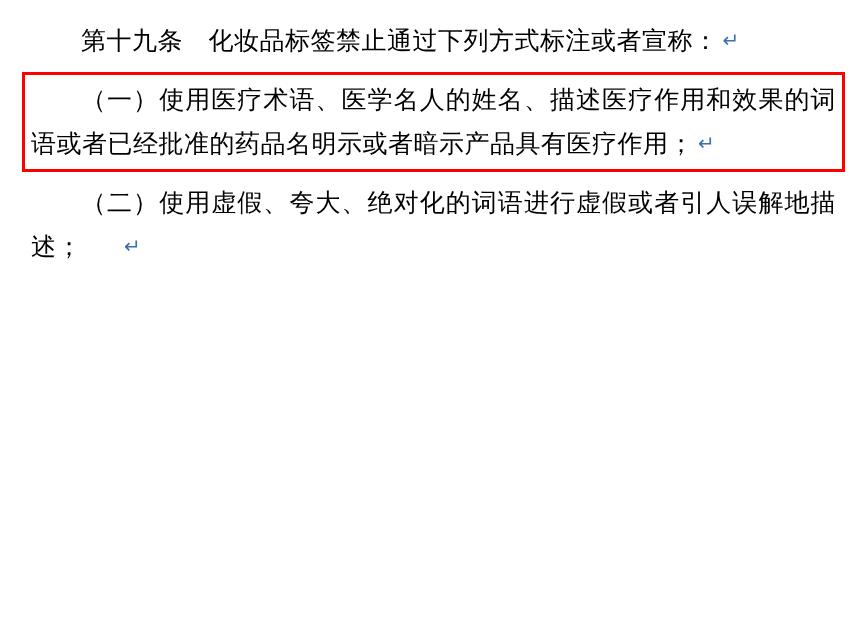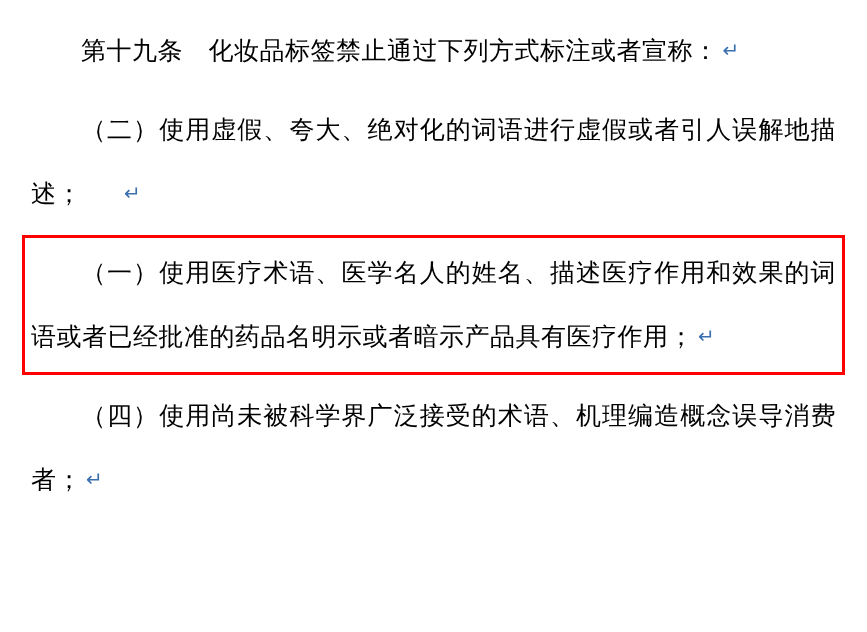--- a/index.html
+++ b/index.html
@@ -16,21 +16,21 @@
   .page {
     position: relative;
     width: 867px;
     height: 632px;
     box-sizing: border-box;
     padding: 10px 22px 0 22px;
   }
   .para {
     position: relative;
     font-size: 25px;
-    line-height: 64px;
+    line-height: 44px;
     color: #000000;
     letter-spacing: 0.5px;
     text-align: justify;
     text-justify: inter-ideograph;
     margin: 0;
     padding: 0 6px;
   }
   .indent {
     text-indent: 50px;
   }
@@ -58,26 +58,23 @@
 </style>
 </head>
 <body>
 
 <div class="page">
 
   <div class="para indent plain">
     <span>第十九条　化妆品标签禁止通过下列方式标注或者宣称：</span><span class="pilcrow">↵</span>
   </div>
 
+  <div class="para indent boxed">
+    <span>（一）使用医疗术语、医学名人的姓名、描述医疗作用和效果的词语或者已经批准的药品名明示或者暗示产品具有医疗作用；</span><span class="pilcrow">↵</span>
+  </div>
+
   <div class="para indent plain">
     <span>（二）使用虚假、夸大、绝对化的词语进行虚假或者引人误解地描述；</span><span class="gap"></span><span class="pilcrow">↵</span>
   </div>
 
-  <div class="para indent boxed">
-    <span>（一）使用医疗术语、医学名人的姓名、描述医疗作用和效果的词语或者已经批准的药品名明示或者暗示产品具有医疗作用；</span><span class="pilcrow">↵</span>
-  </div>
 
-
-  <div class="para indent plain">
-    <span>（四）使用尚未被科学界广泛接受的术语、机理编造概念误导消费者；</span><span class="pilcrow">↵</span>
-  </div>
 
 </div>
 
 </body></html>

